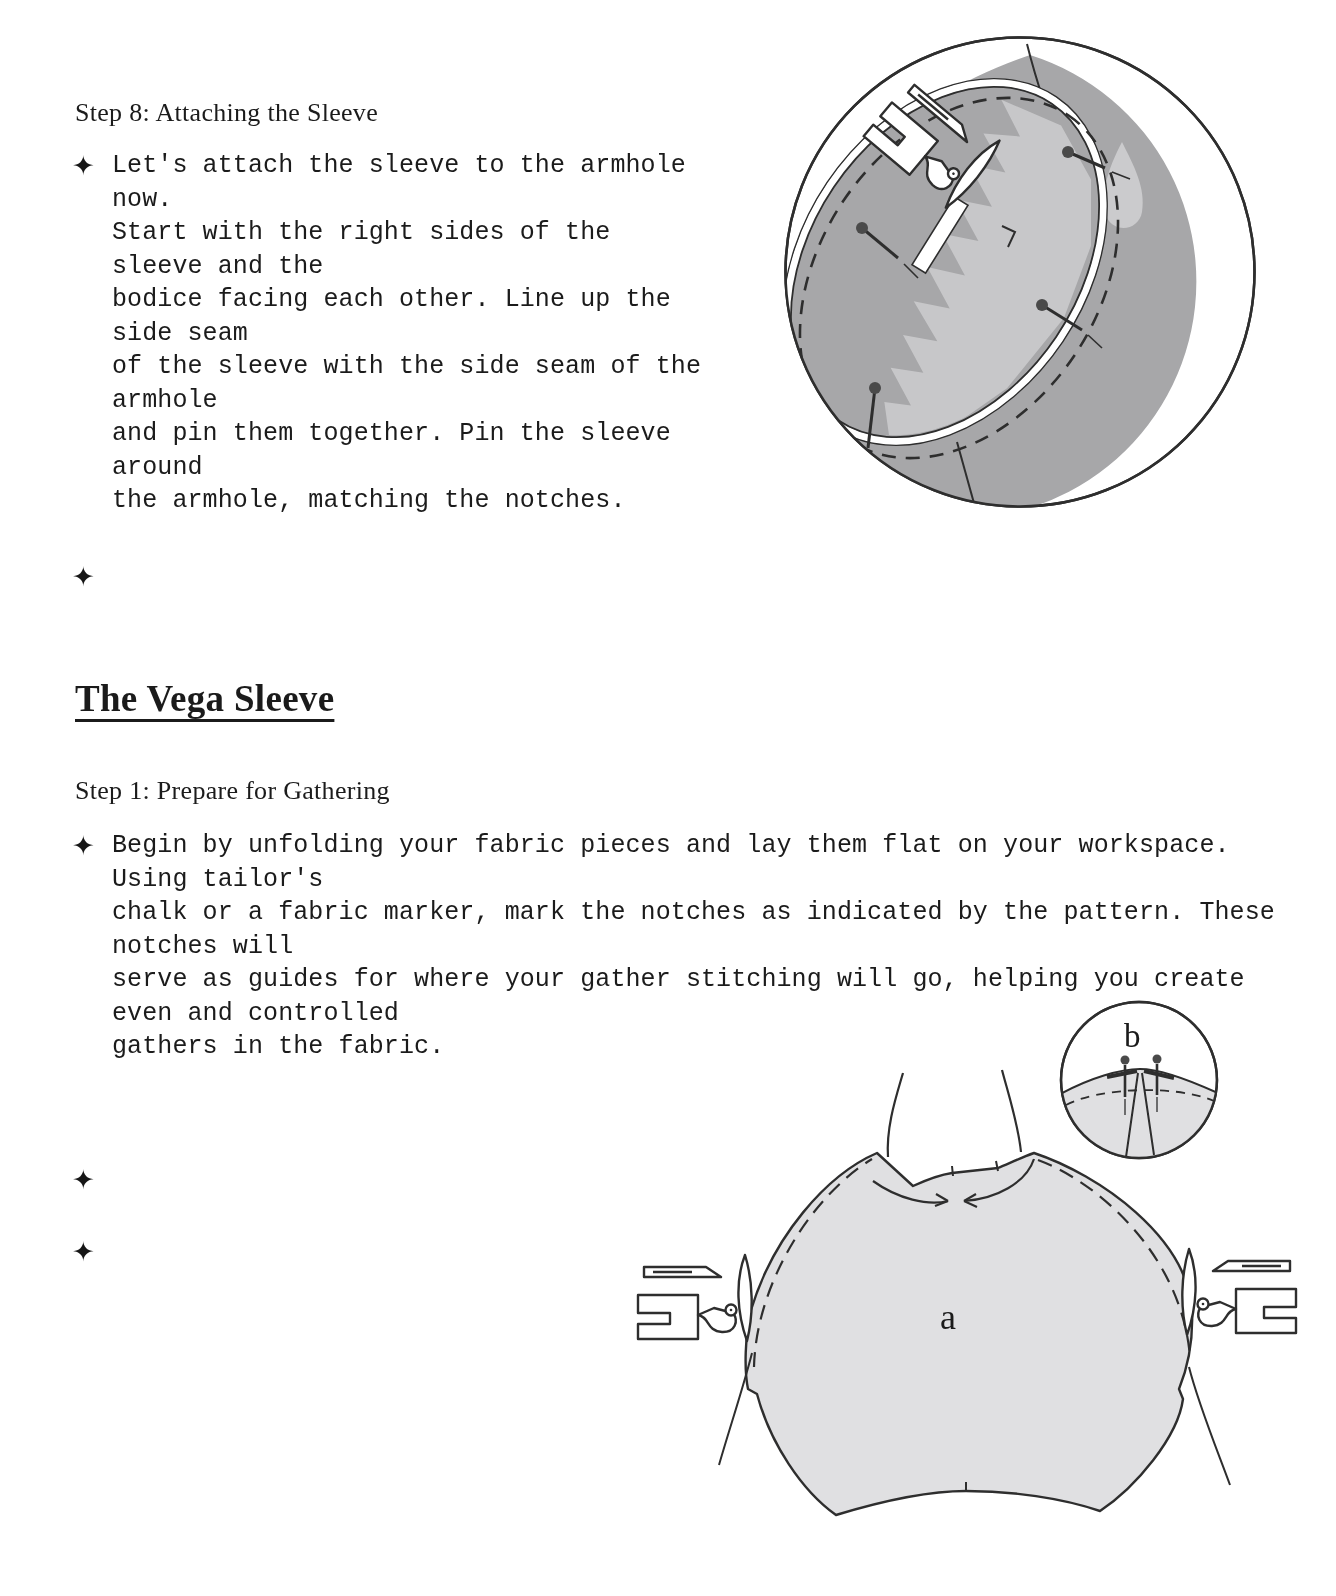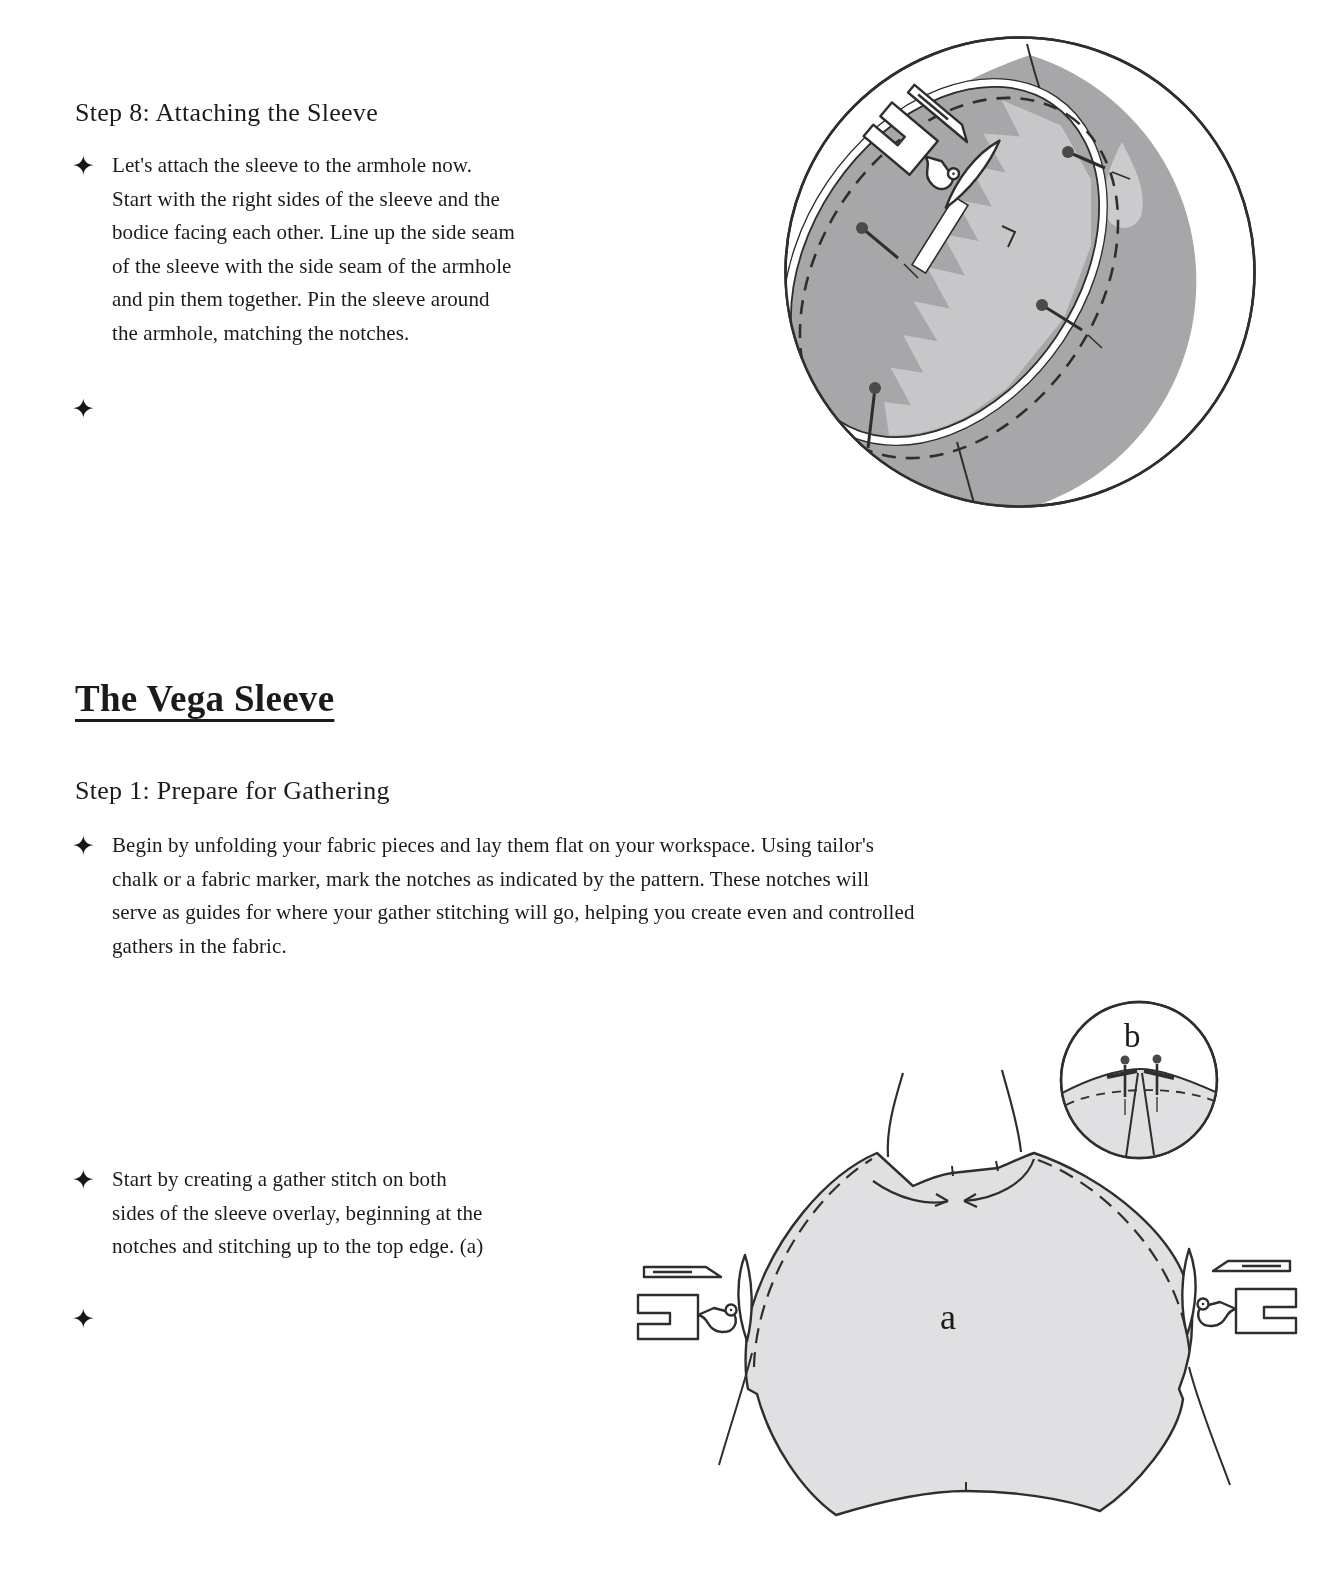--- a/index.html
+++ b/index.html
@@ -15,21 +15,21 @@
     text-decoration:underline;text-decoration-thickness:3px;text-underline-offset:8px;white-space:nowrap;
   }
   .bullet-list{position:absolute;list-style:none;margin:0;padding:0;}
   .bullet-item{display:flex;align-items:flex-start;}
   .bullet-item + .bullet-item{margin-top:42px;}
   .bullet-star{
     flex:0 0 40px;font-size:27px;line-height:33.5px;color:#161616;
     font-family:"DejaVu Sans","Liberation Sans",sans-serif;
   }
   .bullet-text{
-    font-size:21px;line-height:33.5px;white-space:pre-line;letter-spacing:.1px;
+    font-size:25px;line-height:33.5px;white-space:pre-line;letter-spacing:.1px;font-family:Liberation Mono, monospace;
   }
   #step8-list{left:72px;top:149px;width:640px;}
   #step1-list{left:72px;top:829px;width:1210px;}
   #step2-list{left:72px;top:1163px;width:600px;}
   #step2-list .bullet-item + .bullet-item{margin-top:38px;}
   .fig{position:absolute;}
   .fig-label{
     position:absolute;font-size:36px;color:#1b1b1b;font-weight:400;
   }
 </style>
@@ -148,23 +148,20 @@
 chalk or a fabric marker, mark the notches as indicated by the pattern. These notches will
 serve as guides for where your gather stitching will go, helping you create even and controlled
 gathers in the fabric.</span>
     </li>
   </ul>
 
 
   <ul class="bullet-list" id="step2-list">
     <li class="bullet-item">
       <span class="bullet-star">✦</span>
-      <span class="bullet-text">Start by creating a gather stitch on both
-sides of the sleeve overlay, beginning at the
-notches and stitching up to the top edge. (a)</span>
     </li>
     <li class="bullet-item">
       <span class="bullet-star">✦</span>
     </li>
   </ul>
 
   <svg class="fig" style="left:630px;top:985px;" width="676" height="600" viewBox="0 0 676 600">
     <defs>
       <clipPath id="insetCirc">
           <circle cx="509" cy="95" r="78"></circle>

